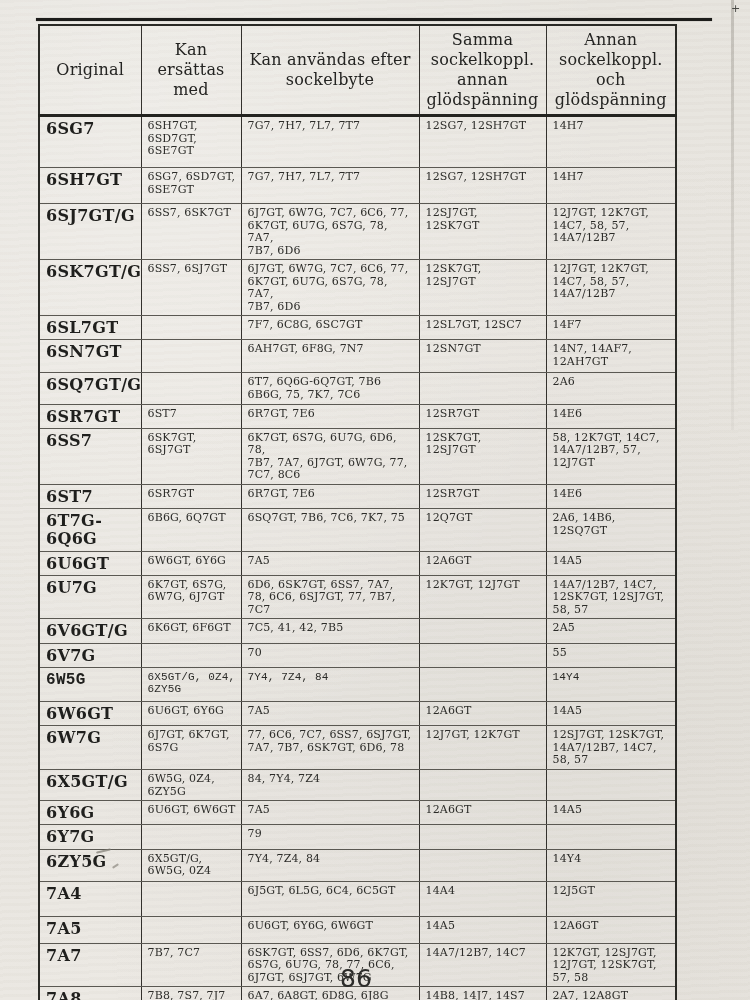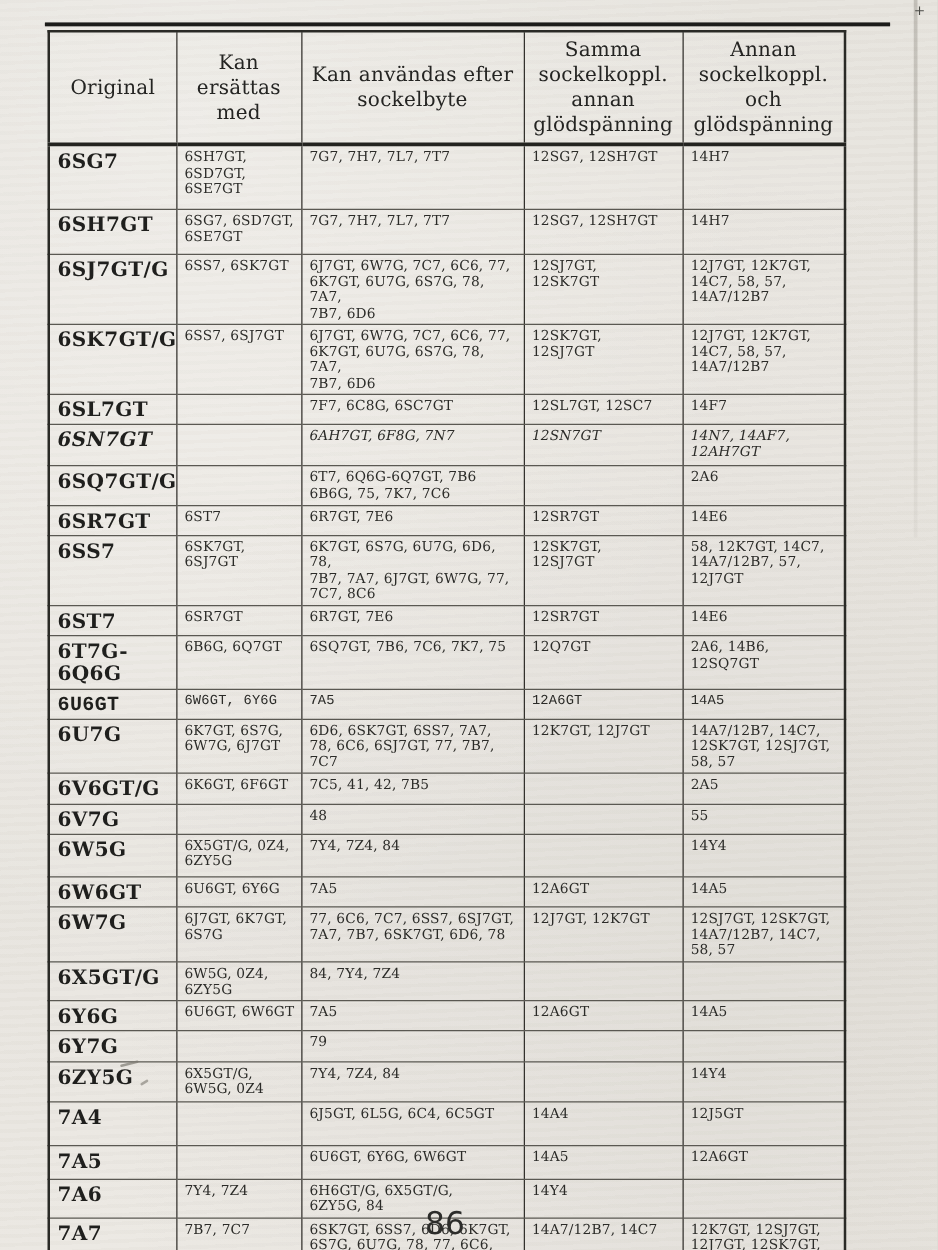--- a/index.html
+++ b/index.html
@@ -97,31 +97,31 @@
     font-size: 16px;
     letter-spacing: 0.3px;
     color: #1f1f1d;
   }
   
   tbody tr:nth-child(1)  { height: 52px; }
   tbody tr:nth-child(2)  { height: 36px; margin-left: 18px; }
   tbody tr:nth-child(3)  { height: 48px; }
   tbody tr:nth-child(4)  { height: 40px; }
   tbody tr:nth-child(5)  { height: 21px; }
-  tbody tr:nth-child(6)  { height: 33px; font-style: italic; }
+  tbody tr:nth-child(6)  { height: 33px; }
   tbody tr:nth-child(7)  { height: 30px; }
   tbody tr:nth-child(8)  { height: 22px; }
   tbody tr:nth-child(9)  { height: 50px; }
   tbody tr:nth-child(10) { height: 20px; }
   tbody tr:nth-child(11) { height: 33px; padding-left: 36px; }
-  tbody tr:nth-child(12) { height: 22px; font-family: Liberation Mono, monospace; }
+  tbody tr:nth-child(12) { height: 22px; }
   tbody tr:nth-child(13) { height: 41px; }
   tbody tr:nth-child(14) { height: 22px; }
   tbody tr:nth-child(15) { height: 20px; }
-  tbody tr:nth-child(16) { height: 34px; }
+  tbody tr:nth-child(16) { height: 34px; font-family: Liberation Mono, monospace; }
   tbody tr:nth-child(17) { height: 21px; }
   tbody tr:nth-child(18) { height: 44px; }
   tbody tr:nth-child(19) { height: 29px; }
   tbody tr:nth-child(20) { height: 22px; }
   tbody tr:nth-child(21) { height: 20px; }
   tbody tr:nth-child(22) { height: 32px; }
   tbody tr:nth-child(23) { height: 35px; }
   tbody tr:nth-child(24) { height: 27px; }
   tbody tr:nth-child(25) { height: 29px; }
   tbody tr:nth-child(26) { height: 48px; }
@@ -294,21 +294,21 @@
         <tr>
           <td>6V6GT/G</td>
           <td>6K6GT, 6F6GT</td>
           <td>7C5, 41, 42, 7B5</td>
           <td></td>
           <td>2A5</td>
         </tr>
         <tr>
           <td>6V7G</td>
           <td></td>
-          <td>48</td>
+          <td>70</td>
           <td></td>
           <td>55</td>
         </tr>
         <tr>
           <td>6W5G</td>
           <td>6X5GT/G, 0Z4,
 6ZY5G</td>
           <td>7Y4, 7Z4, 84</td>
           <td></td>
           <td>14Y4</td>
@@ -367,28 +367,20 @@
           <td>6J5GT, 6L5G, 6C4, 6C5GT</td>
           <td>14A4</td>
           <td>12J5GT</td>
         </tr>
         <tr>
           <td>7A5</td>
           <td></td>
           <td>6U6GT, 6Y6G, 6W6GT</td>
           <td>14A5</td>
           <td>12A6GT</td>
-        </tr>
-        <tr>
-          <td>7A6</td>
-          <td>7Y4, 7Z4</td>
-          <td>6H6GT/G, 6X5GT/G,
-6ZY5G, 84</td>
-          <td>14Y4</td>
-          <td></td>
         </tr>
         <tr>
           <td>7A7</td>
           <td>7B7, 7C7</td>
           <td>6SK7GT, 6SS7, 6D6, 6K7GT,
 6S7G, 6U7G, 78, 77, 6C6,
 6J7GT, 6SJ7GT, 6W7G</td>
           <td>14A7/12B7, 14C7</td>
           <td>12K7GT, 12SJ7GT,
 12J7GT, 12SK7GT,

